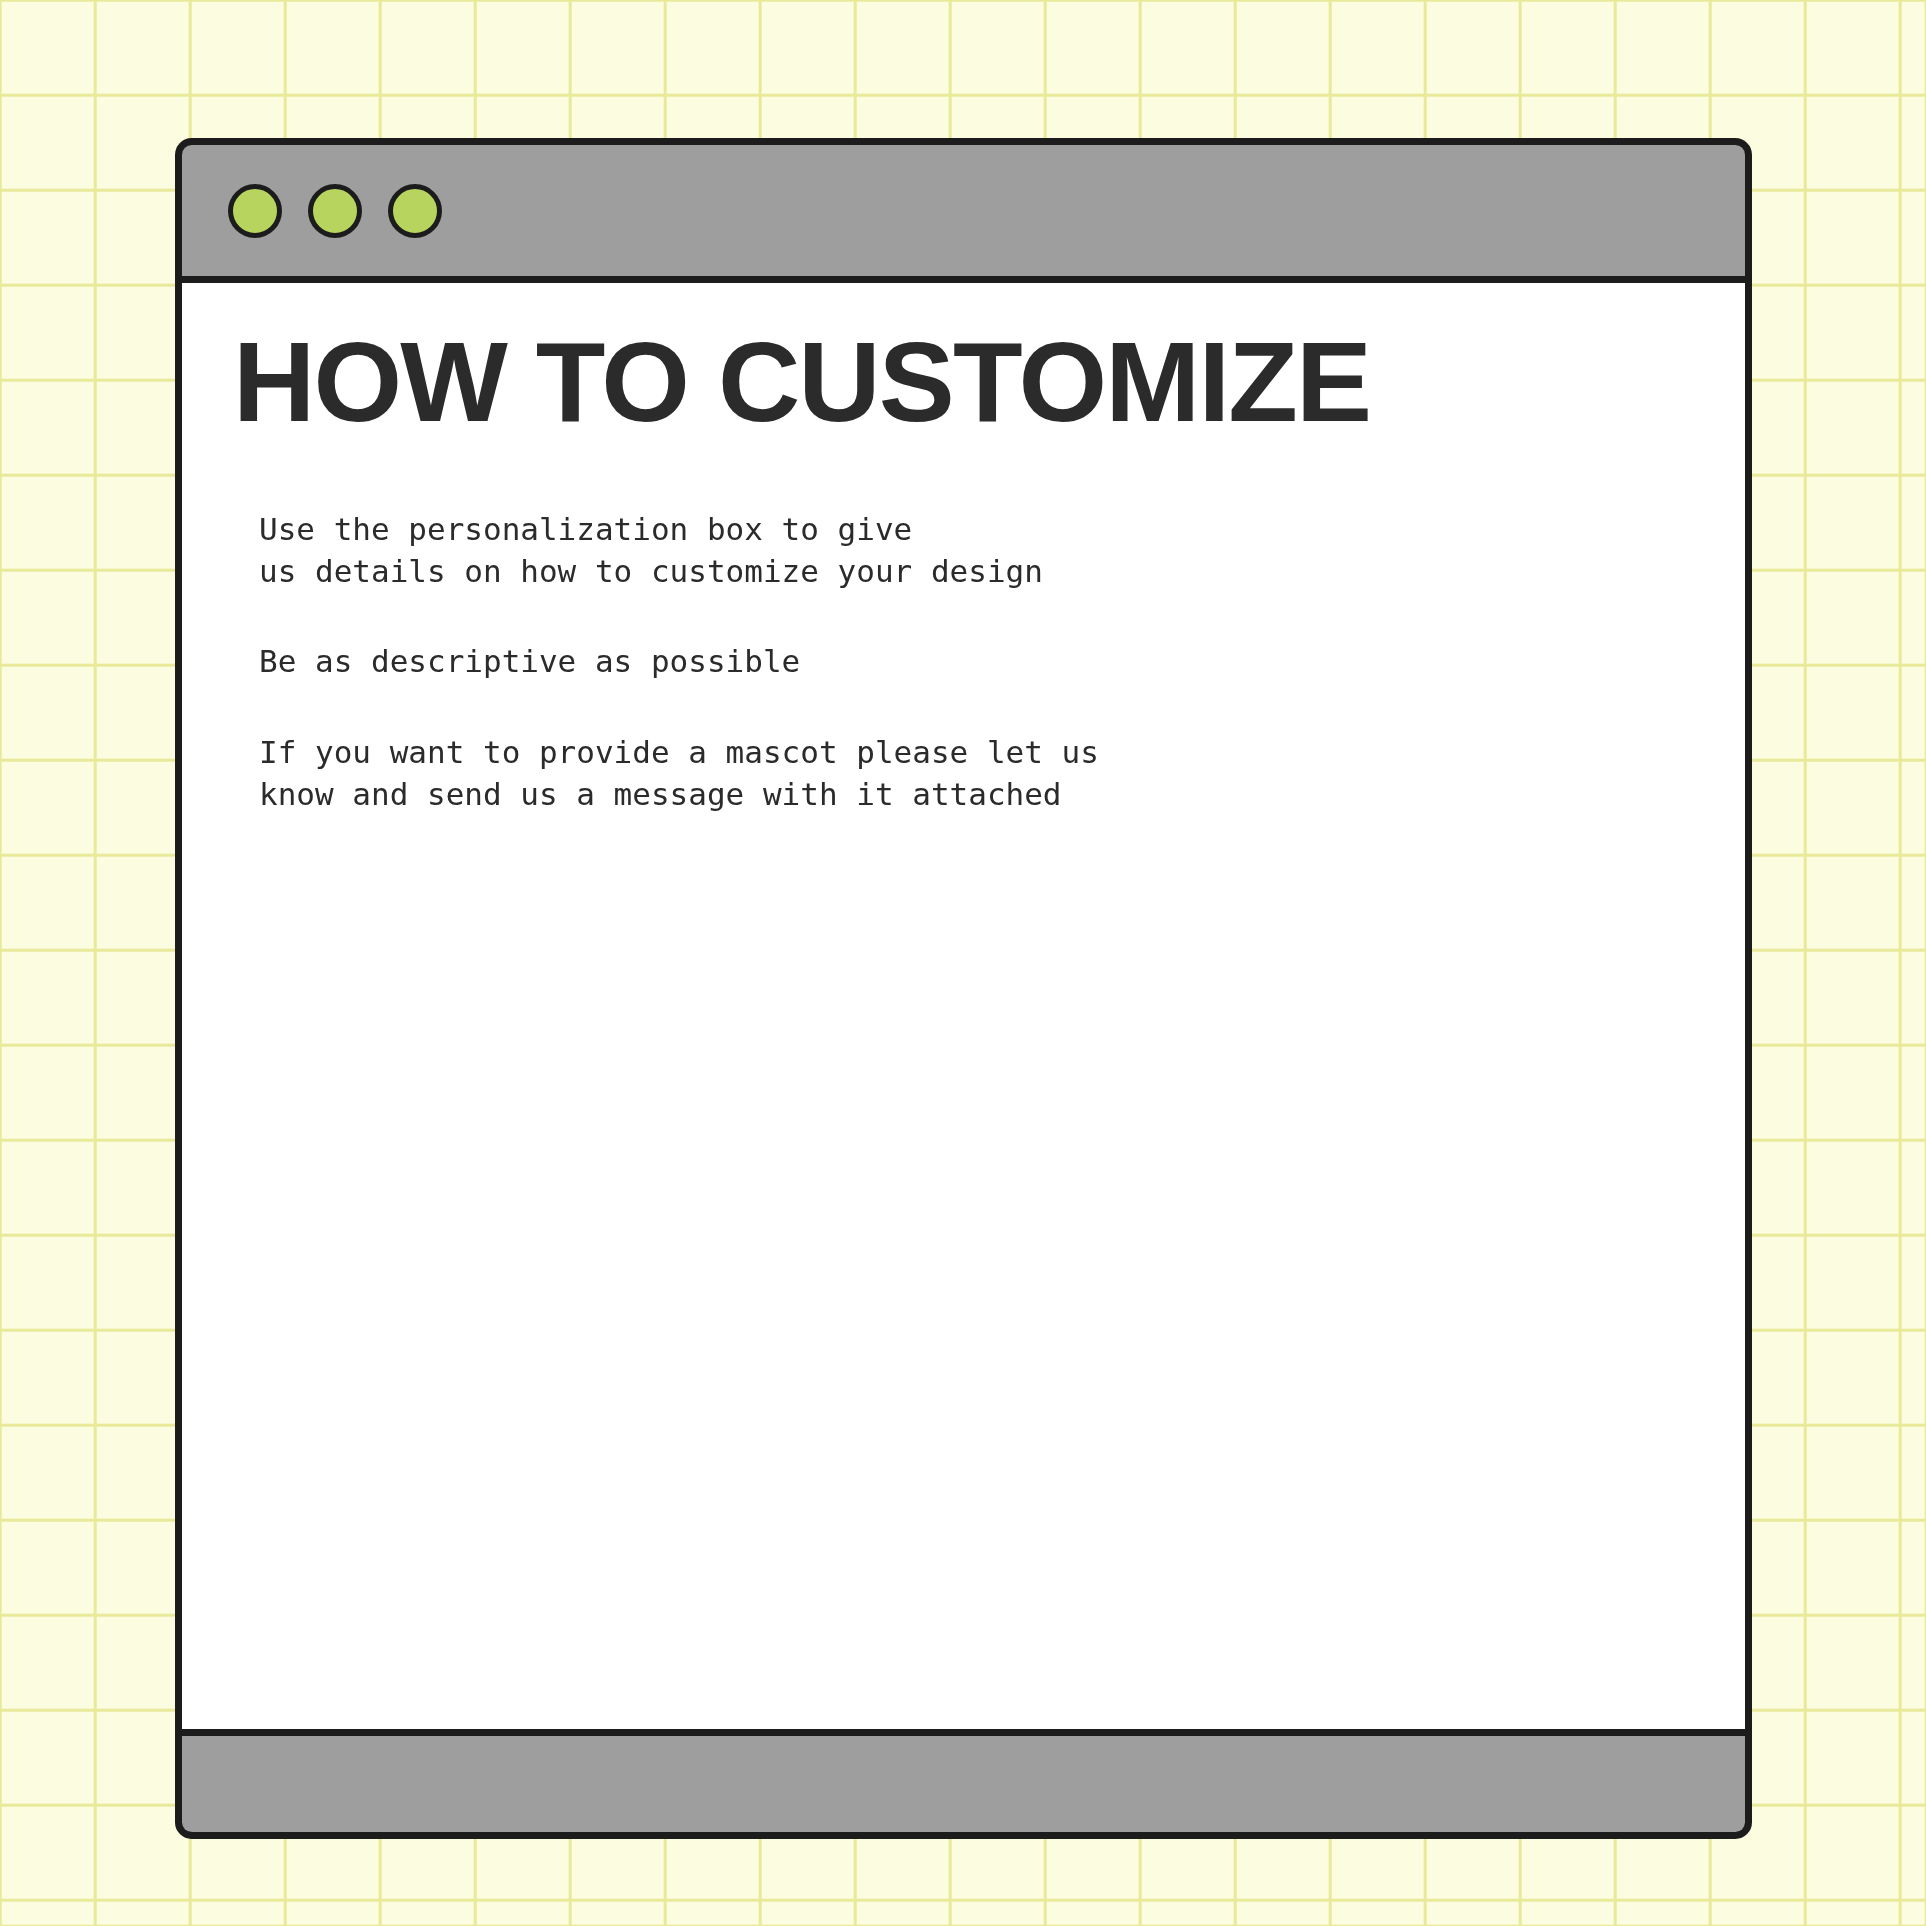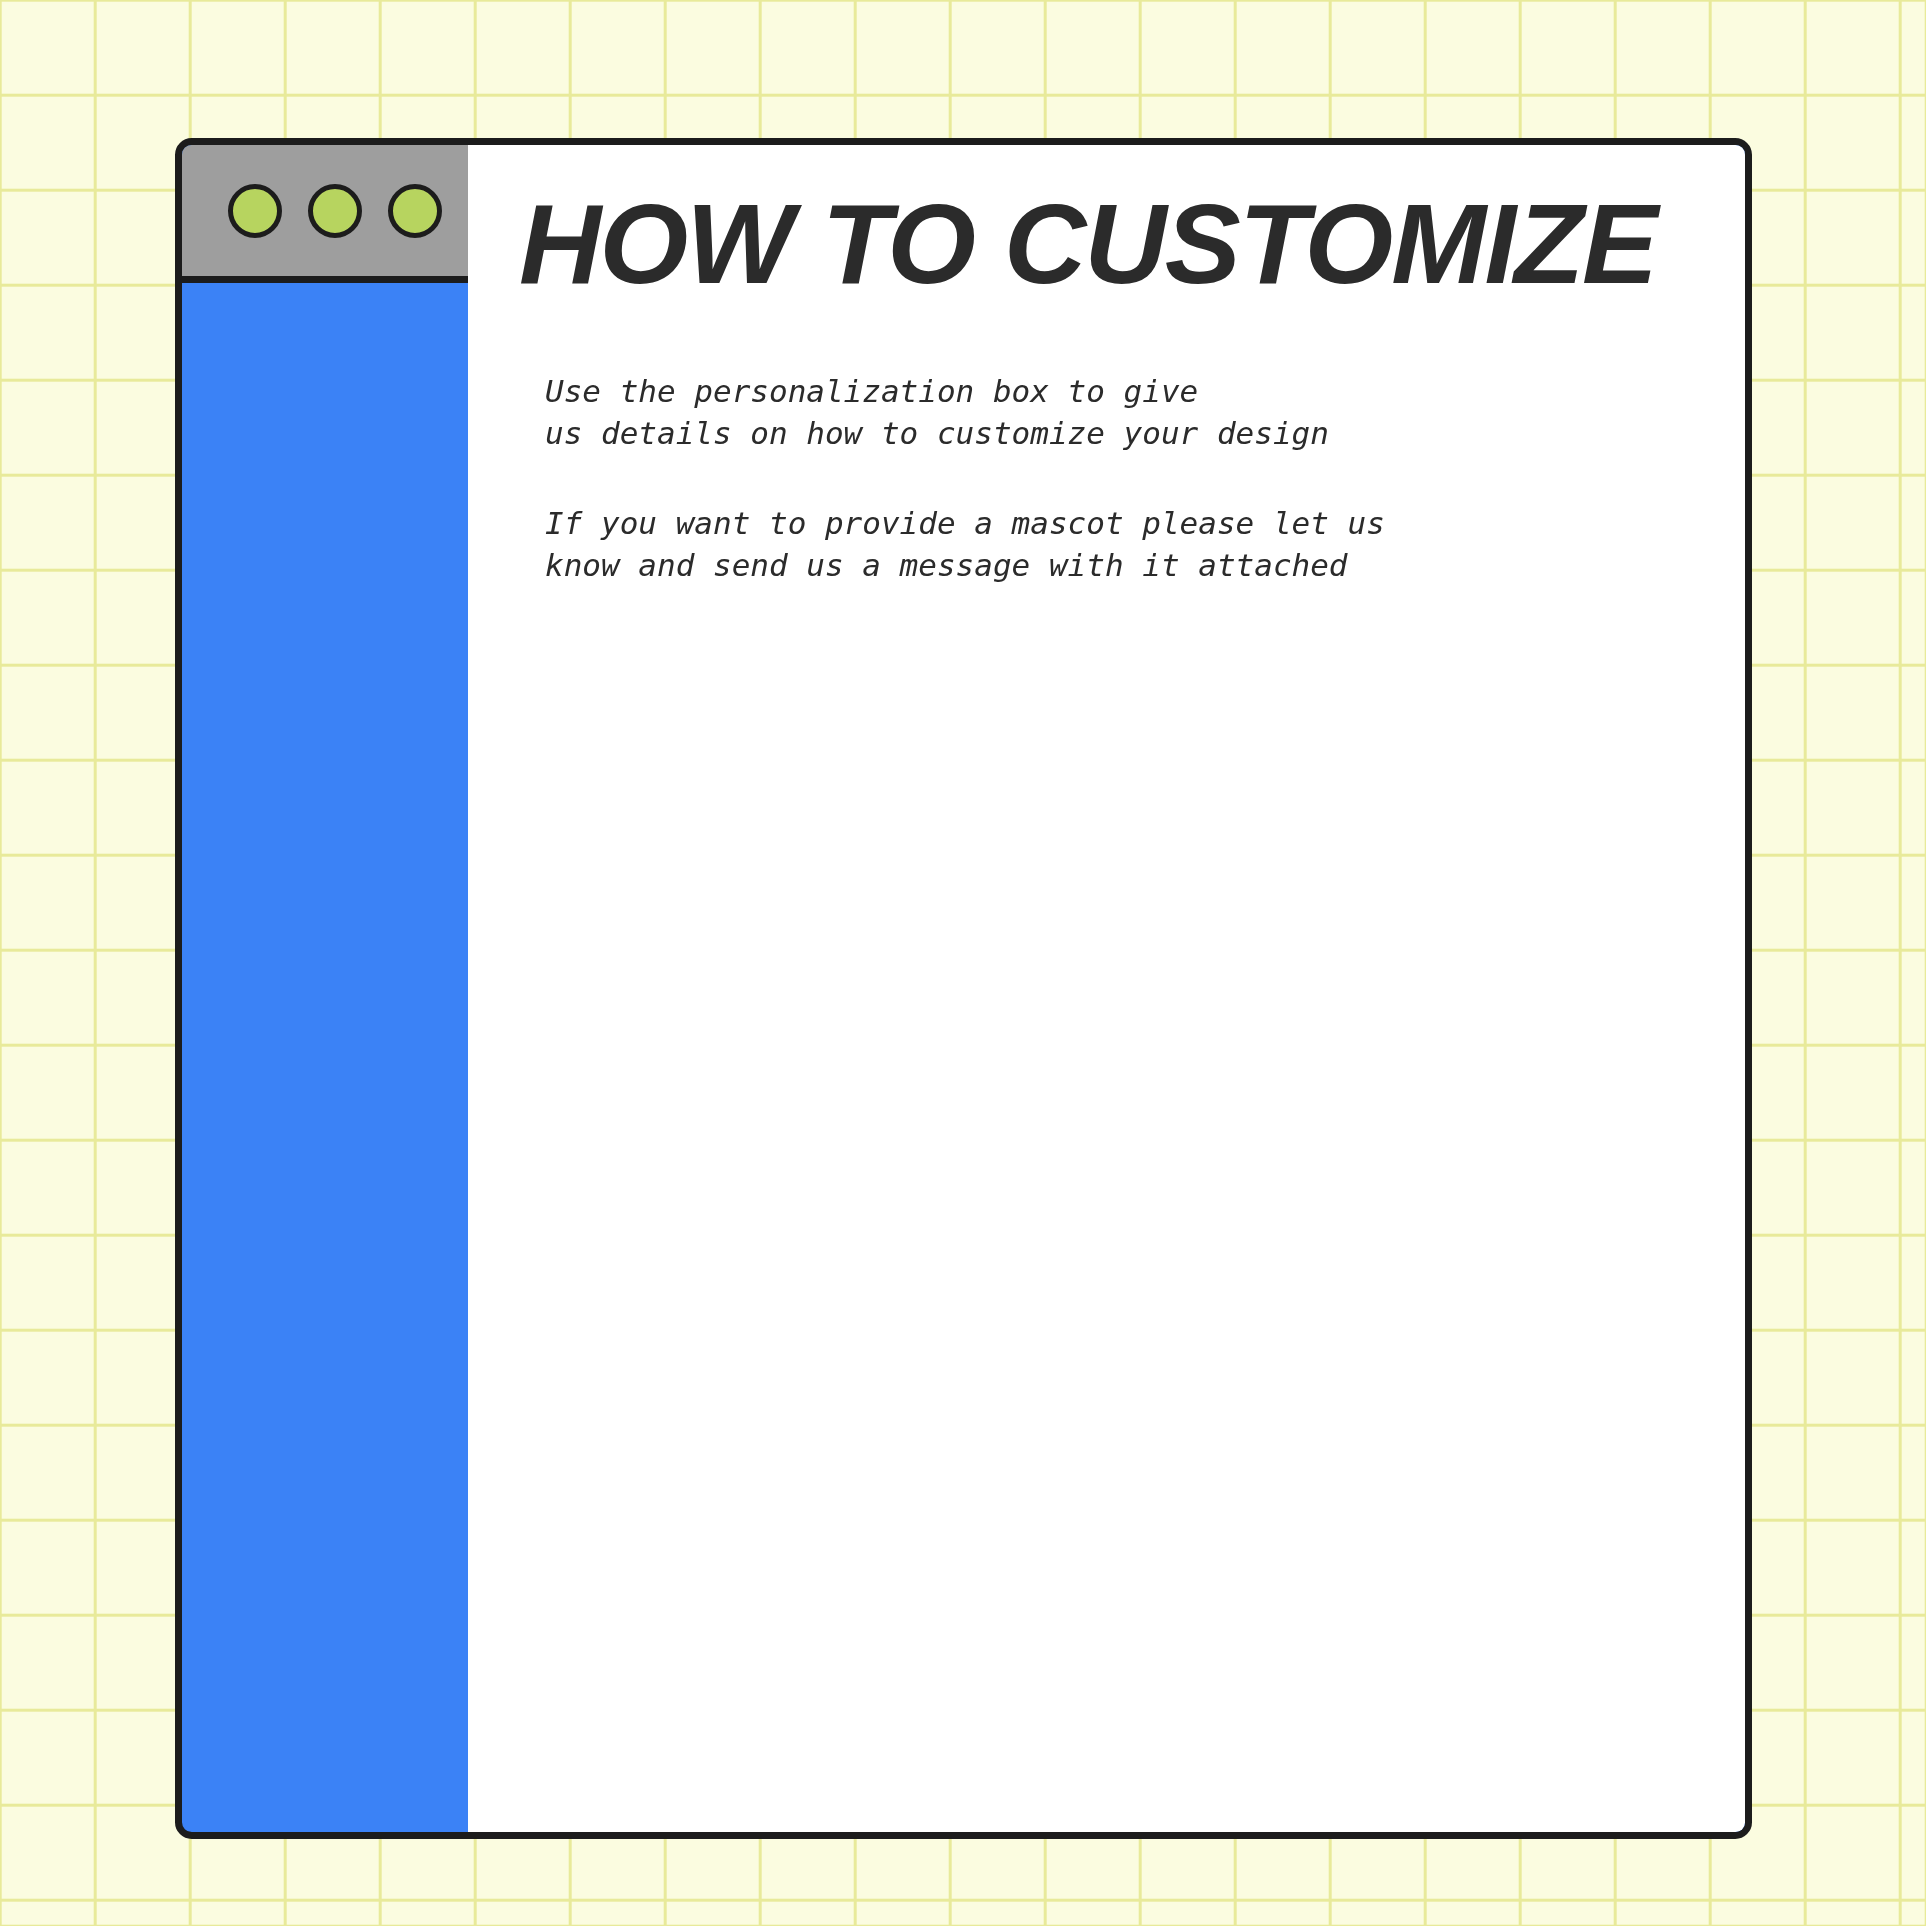--- a/index.html
+++ b/index.html
@@ -27,26 +27,25 @@
 
   
   #window {
     position: absolute;
     left: 175px;
     top: 138px;
     width: 1577px;
     height: 1701px;
     border: 7px solid #1c1c1c;
     border-radius: 16.7px;
-    background: #3b82f6;
+    background: #000000;
     box-sizing: border-box;
     display: flex;
-    flex-direction: row;
+    flex-direction: column;
     overflow: hidden;
-    font-style: italic;
   }
 
   #titlebar {
     height: 138px;
     background: #9e9e9e;
     border-bottom: 7px solid #1c1c1c;
     display: flex;
     align-items: center;
     padding-left: 46px;
     box-sizing: border-box;
@@ -118,20 +117,21 @@
     <div class="dot"></div>
     <div class="dot"></div>
   </div>
 
   <div id="content">
     <h1 id="page-title">HOW TO CUSTOMIZE</h1>
 
     <div id="body-list">
       <p class="para">Use the personalization box to give
 us details on how to customize your design</p>
+      <p class="para">Be as descriptive as possible</p>
       <p class="para">If you want to provide a mascot please let us
 know and send us a message with it attached</p>
     </div>
   </div>
 
   <div id="footerbar"></div>
 
 </div>
 
 

